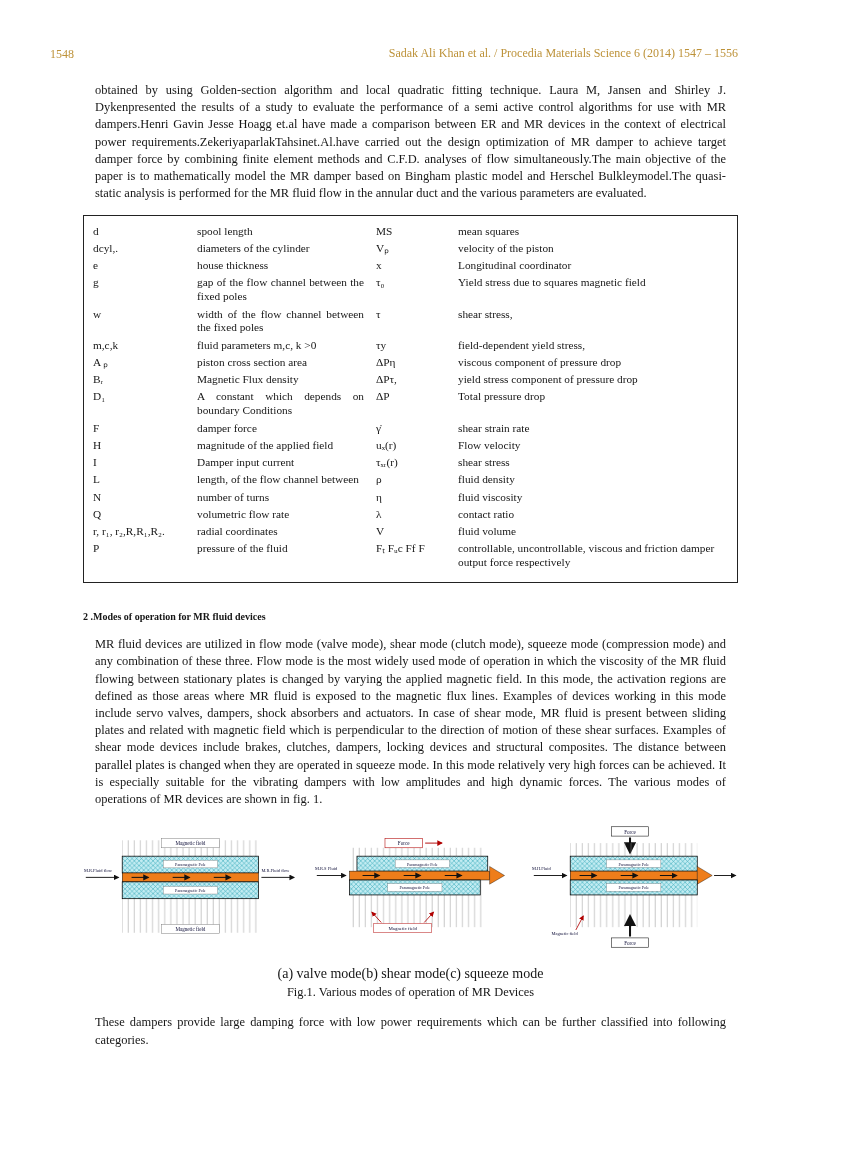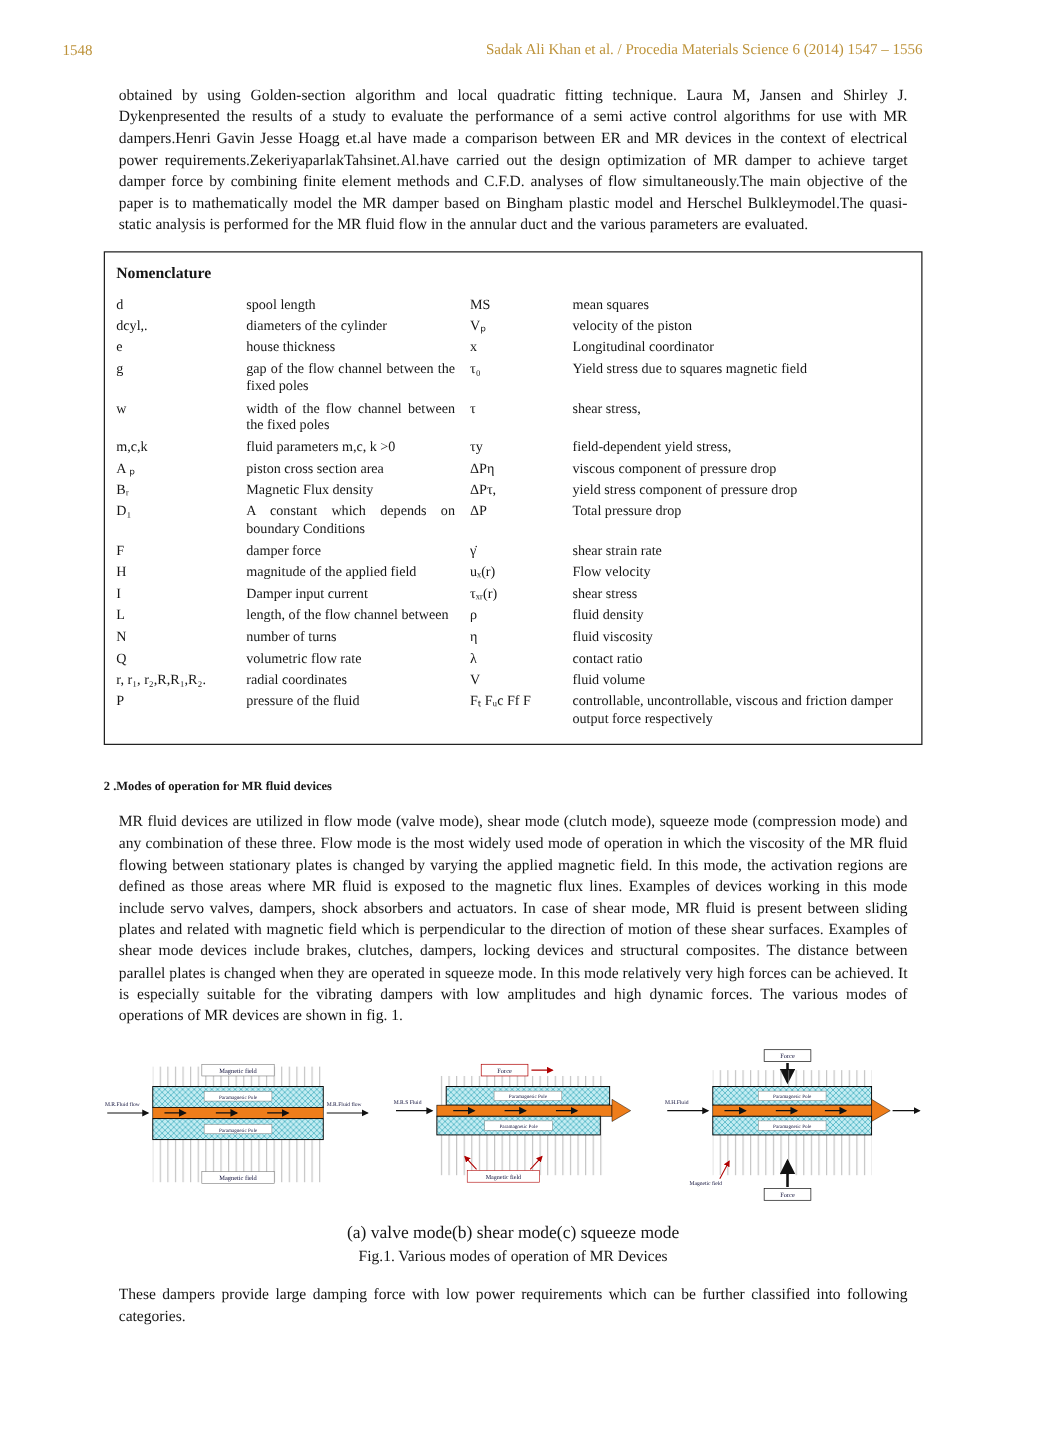--- a/index.html
+++ b/index.html
@@ -1,17 +1,17 @@
 <!DOCTYPE html>
 <html><head>
 <meta charset="utf-8">
 <style>
   html,body{margin:0;padding:0;}
   body{width:846px;height:1155px;background:#ffffff;font-family:"Liberation Serif",serif;color:#161616;overflow:hidden;}
-  .page{position:relative;padding:32px 108px 0 83px;}
+  .page{position:relative;padding:46px 108px 0 83px;}
 
   .running-head{position:relative;height:16px;margin-bottom:20px;color:#bd9239;font-size:12px;}
   .pageno{position:absolute;left:-33px;top:1px;font-style:normal;}
   .citation{text-align:right;}
 
   p.body{font-size:12.45px;line-height:1.385;text-align:justify;margin:12px;}
 
   .nomenclature{border:1px solid #222;margin-top:9px;padding:9px 10px 12px 9px;}
   .nom-title{font-weight:bold;font-size:12.6px;margin-bottom:12px;}
   .nom-grid{display:grid;grid-template-columns:104px 179px 82px auto;row-gap:3.5px;font-size:11.3px;line-height:1.22;}
@@ -33,21 +33,20 @@
 <div class="page">
 
   <div class="running-head">
     <span class="pageno">1548</span>
     <div class="citation">Sadak Ali Khan et al. / Procedia Materials Science 6 (2014) 1547 – 1556</div>
   </div>
 
   <p class="body">obtained by using Golden-section algorithm and local quadratic fitting technique. Laura M, Jansen and Shirley J. Dykenpresented the results of a study to evaluate the performance of a semi active control algorithms for use with MR dampers.Henri Gavin Jesse Hoagg et.al have made a comparison between ER and MR devices in the context of electrical power requirements.ZekeriyaparlakTahsinet.Al.have carried out the design optimization of MR damper to achieve target damper force by combining finite element methods and C.F.D. analyses of flow simultaneously.The main objective of the paper is to mathematically model the MR damper based on Bingham plastic model and Herschel Bulkleymodel.The quasi-static analysis is performed for the MR fluid flow in the annular duct and the various parameters are evaluated.</p>
 
   <div class="nomenclature">
-    <div class="nom-title">Nomenclature</div>
     <div class="nom-grid">
       <div class="c1">d</div>
         <div class="c2">spool length</div>
         <div class="c3">MS</div>
         <div class="c4">mean squares</div>
       <div class="c1">dcyl,.</div>
         <div class="c2">diameters of the cylinder</div>
         <div class="c3">Vₚ</div>
         <div class="c4">velocity of the piston</div>
       <div class="c1">e</div>

